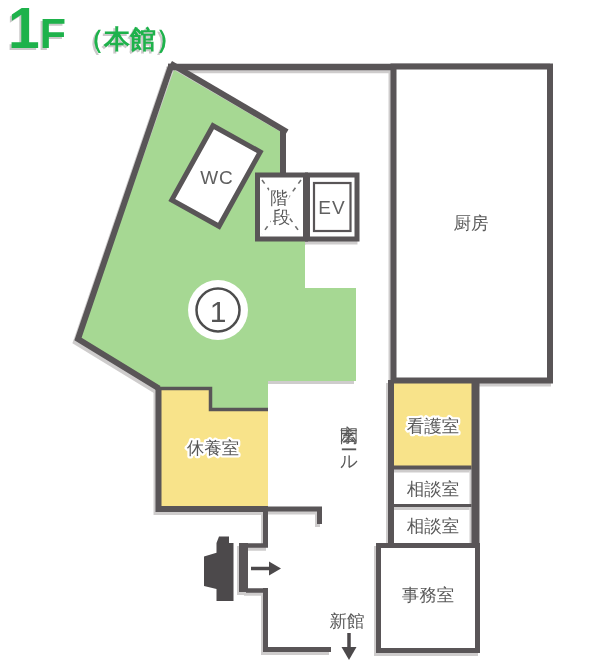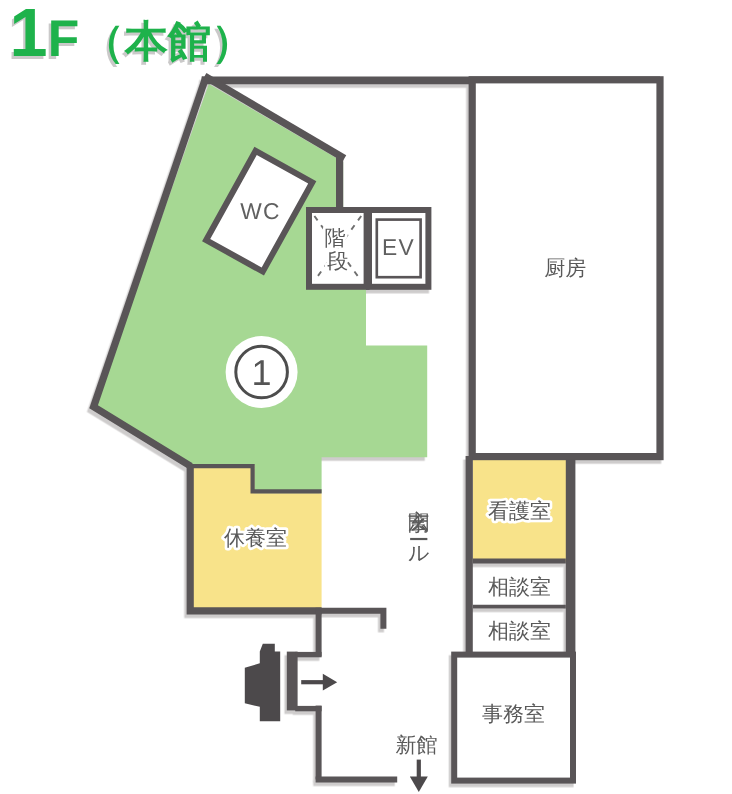--- a/index.html
+++ b/index.html
@@ -20,21 +20,21 @@
   .lbl-latin{fill:#606060;font-size:19px;letter-spacing:1px;text-anchor:middle;dominant-baseline:central;}
   .dash{stroke:#6f6f6f;stroke-width:1.6;stroke-dasharray:4.5 5;fill:none;}
   .title{
     position:absolute;left:8px;top:0px;
     color:#1eb24b;font-weight:bold;line-height:56px;
     text-shadow:-2px 2px 0 rgba(158,156,156,.55);
     white-space:nowrap;
   }
   .title .digit{font-size:57px;}
   .title .letter{font-size:43px;}
-  .title .annex{font-size:36px;margin-left:2px;}
+  .title .annex{font-size:26px;margin-left:12px;}
   .vlabel{
     position:absolute;left:331px;top:411px;width:30px;
     writing-mode:vertical-rl;text-orientation:mixed;
     color:#595959;font-size:17.5px;letter-spacing:3px;
     text-align:left;
   }
 </style>
 </head>
 <body>
 

